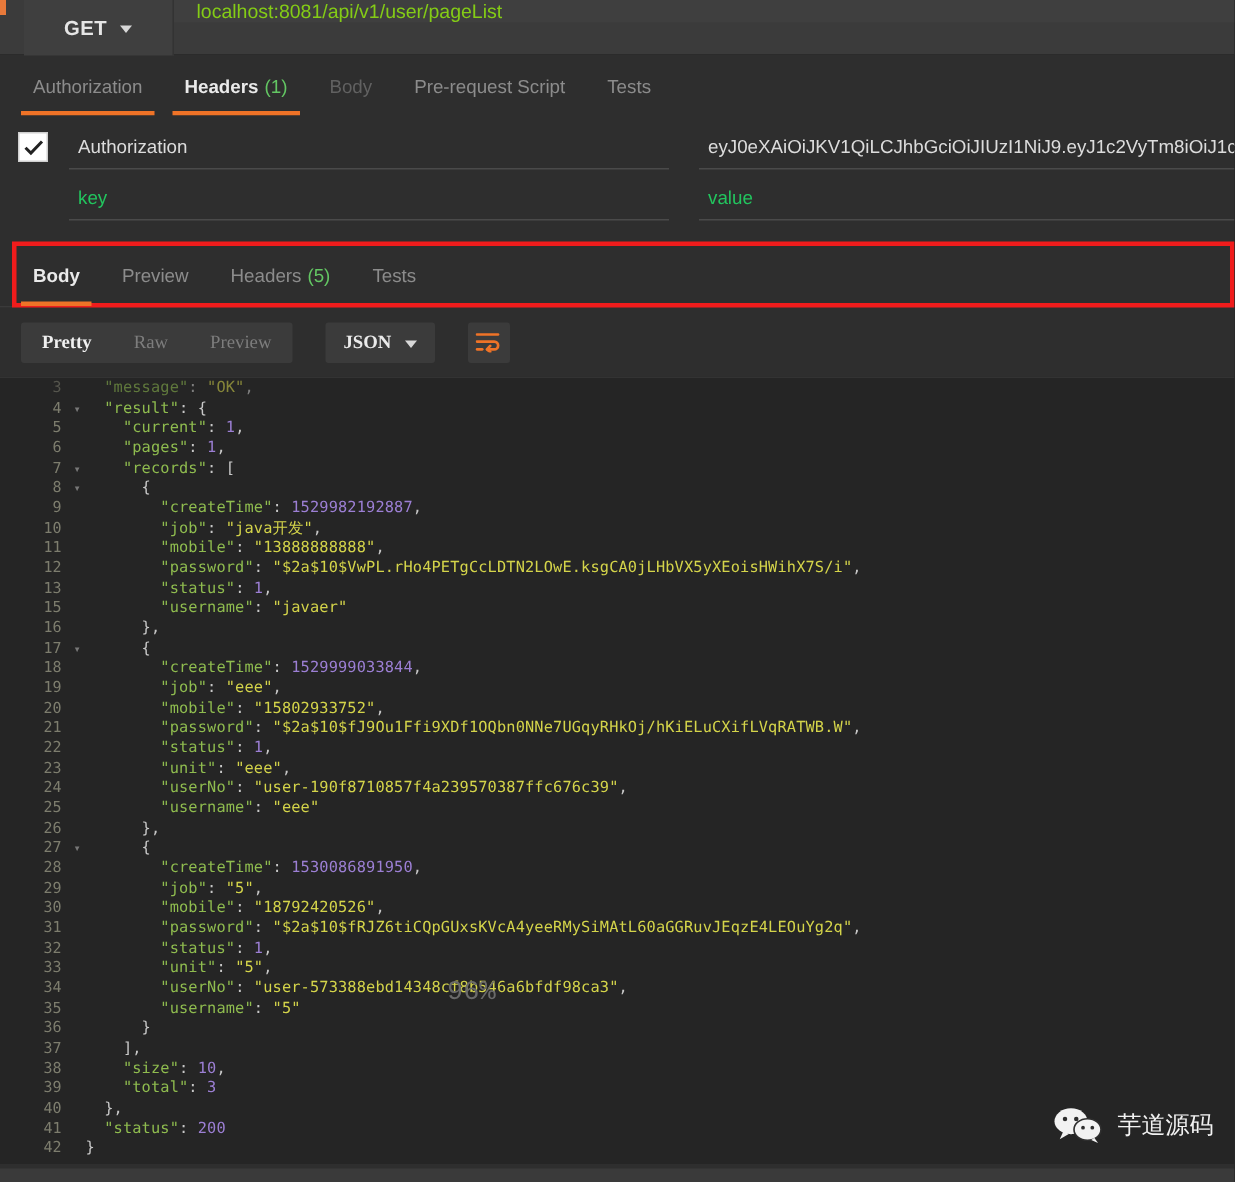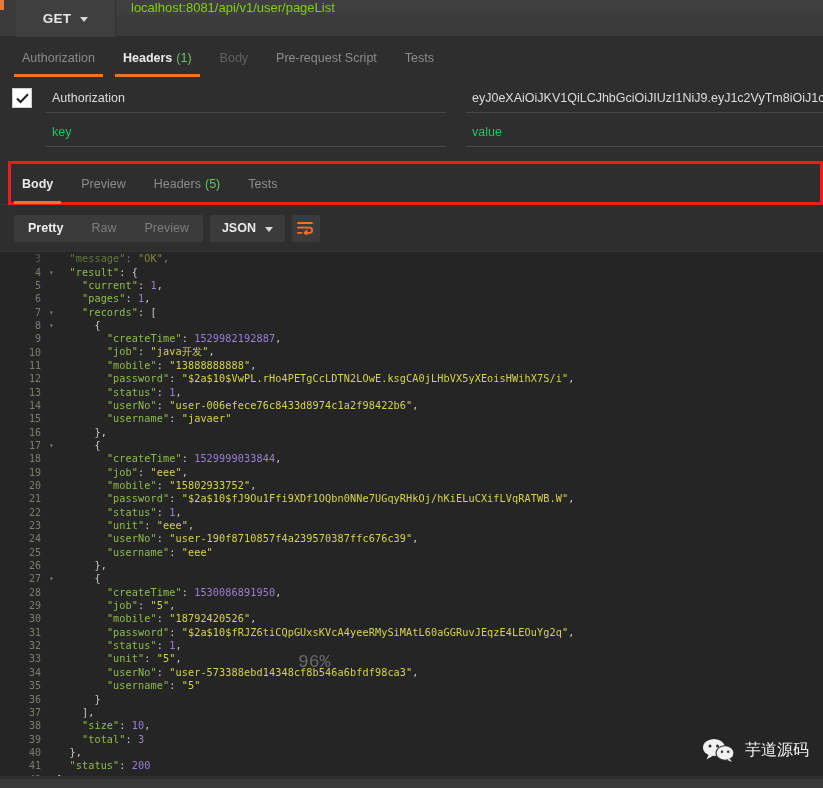--- a/index.html
+++ b/index.html
@@ -97,22 +97,22 @@
   .resp-tabs {
     display: flex; align-items: flex-end;
     height: 42px; background: #2e2e2e;
     padding-left: 8px; margin-top: 14px;
     border-bottom: 1px solid #3a3a3a;
   }
   .resp-tabs .rtab { height: 41px; }
 
   
   .body-toolbar {
-    display: flex; align-items: center; gap: 7px;
-    height: 46px; padding-left: 14px; background: #2e2e2e;
+    display: flex; align-items: center; gap: 22px;
+    height: 46px; padding-left: 14px; background: #2e2e2e; font-family: Liberation Serif, serif;
   }
   .seg {
     display: flex; background: #3b3b3b; height: 27px; border-radius: 2px;
     overflow: hidden;
   }
   .seg-btn {
     display: flex; align-items: center; padding: 0 14px;
     font-size: 12.5px; color: #7d7d7d; cursor: pointer;
   }
   .seg-btn.active { color: #f0f0f0; font-weight: bold; }
@@ -315,25 +315,20 @@
         </div>
         <div class="code-line">
           <div class="gutter">12</div>
           <div class="fold"></div>
           <div class="code-text">        <span class="tok-key">"password"</span><span class="tok-pun">:</span> <span class="tok-str">"$2a$10$VwPL.rHo4PETgCcLDTN2LOwE.ksgCA0jLHbVX5yXEoisHWihX7S/i"</span><span class="tok-pun">,</span></div>
         </div>
         <div class="code-line">
           <div class="gutter">13</div>
           <div class="fold"></div>
           <div class="code-text">        <span class="tok-key">"status"</span><span class="tok-pun">:</span> <span class="tok-num">1</span><span class="tok-pun">,</span></div>
-        </div>
-        <div class="code-line">
-          <div class="gutter">14</div>
-          <div class="fold"></div>
-          <div class="code-text">        <span class="tok-key">"userNo"</span><span class="tok-pun">:</span> <span class="tok-str">"user-006efece76c8433d8974c1a2f98422b6"</span><span class="tok-pun">,</span></div>
         </div>
         <div class="code-line">
           <div class="gutter">15</div>
           <div class="fold"></div>
           <div class="code-text">        <span class="tok-key">"username"</span><span class="tok-pun">:</span> <span class="tok-str">"javaer"</span></div>
         </div>
         <div class="code-line">
           <div class="gutter">16</div>
           <div class="fold"></div>
           <div class="code-text">      <span class="tok-pun">}</span><span class="tok-pun">,</span></div>

